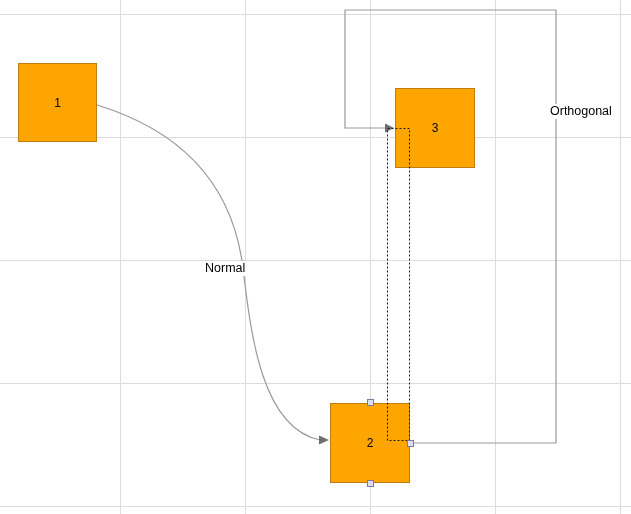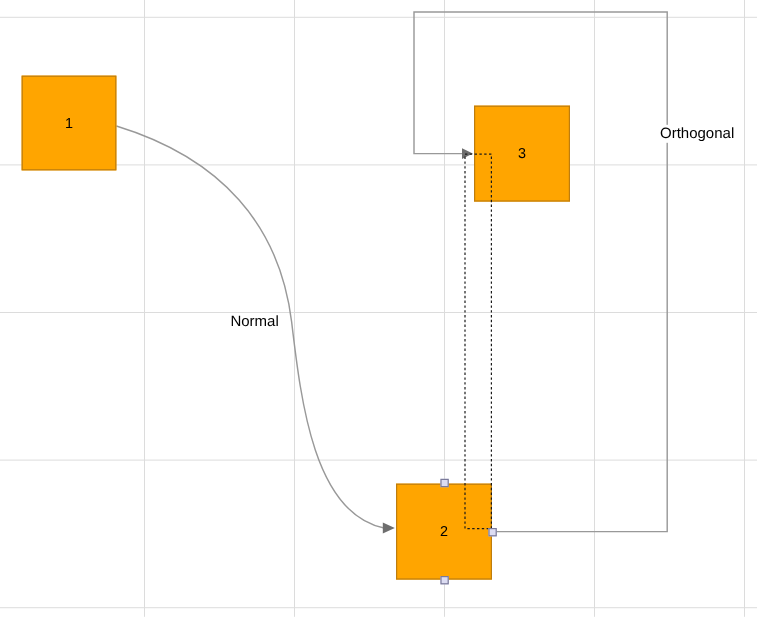--- a/index.html
+++ b/index.html
@@ -91,16 +91,16 @@
   </div>
 
   <svg class="layer" width="631" height="514" viewBox="0 0 631 514" data-interactable="false">
     <rect class="preview-rect" x="387.5" y="128.5" width="22" height="312" data-interactable="false"></rect>
   </svg>
 
   <div class="handle" style="left:367px; top:399px;" data-interactable="true"></div>
   <div class="handle" style="left:367px; top:480px;" data-interactable="true"></div>
   <div class="handle" style="left:407px; top:440px;" data-interactable="true"></div>
 
-  <div class="edge-label" style="left:190px; top:261px;" data-interactable="true">Normal</div>
+  <div class="edge-label" style="left:203px; top:261px;" data-interactable="true">Normal</div>
   <div class="edge-label" style="left:548px; top:104px;" data-interactable="true">Orthogonal</div>
 
 </div>
 
 </body></html>

